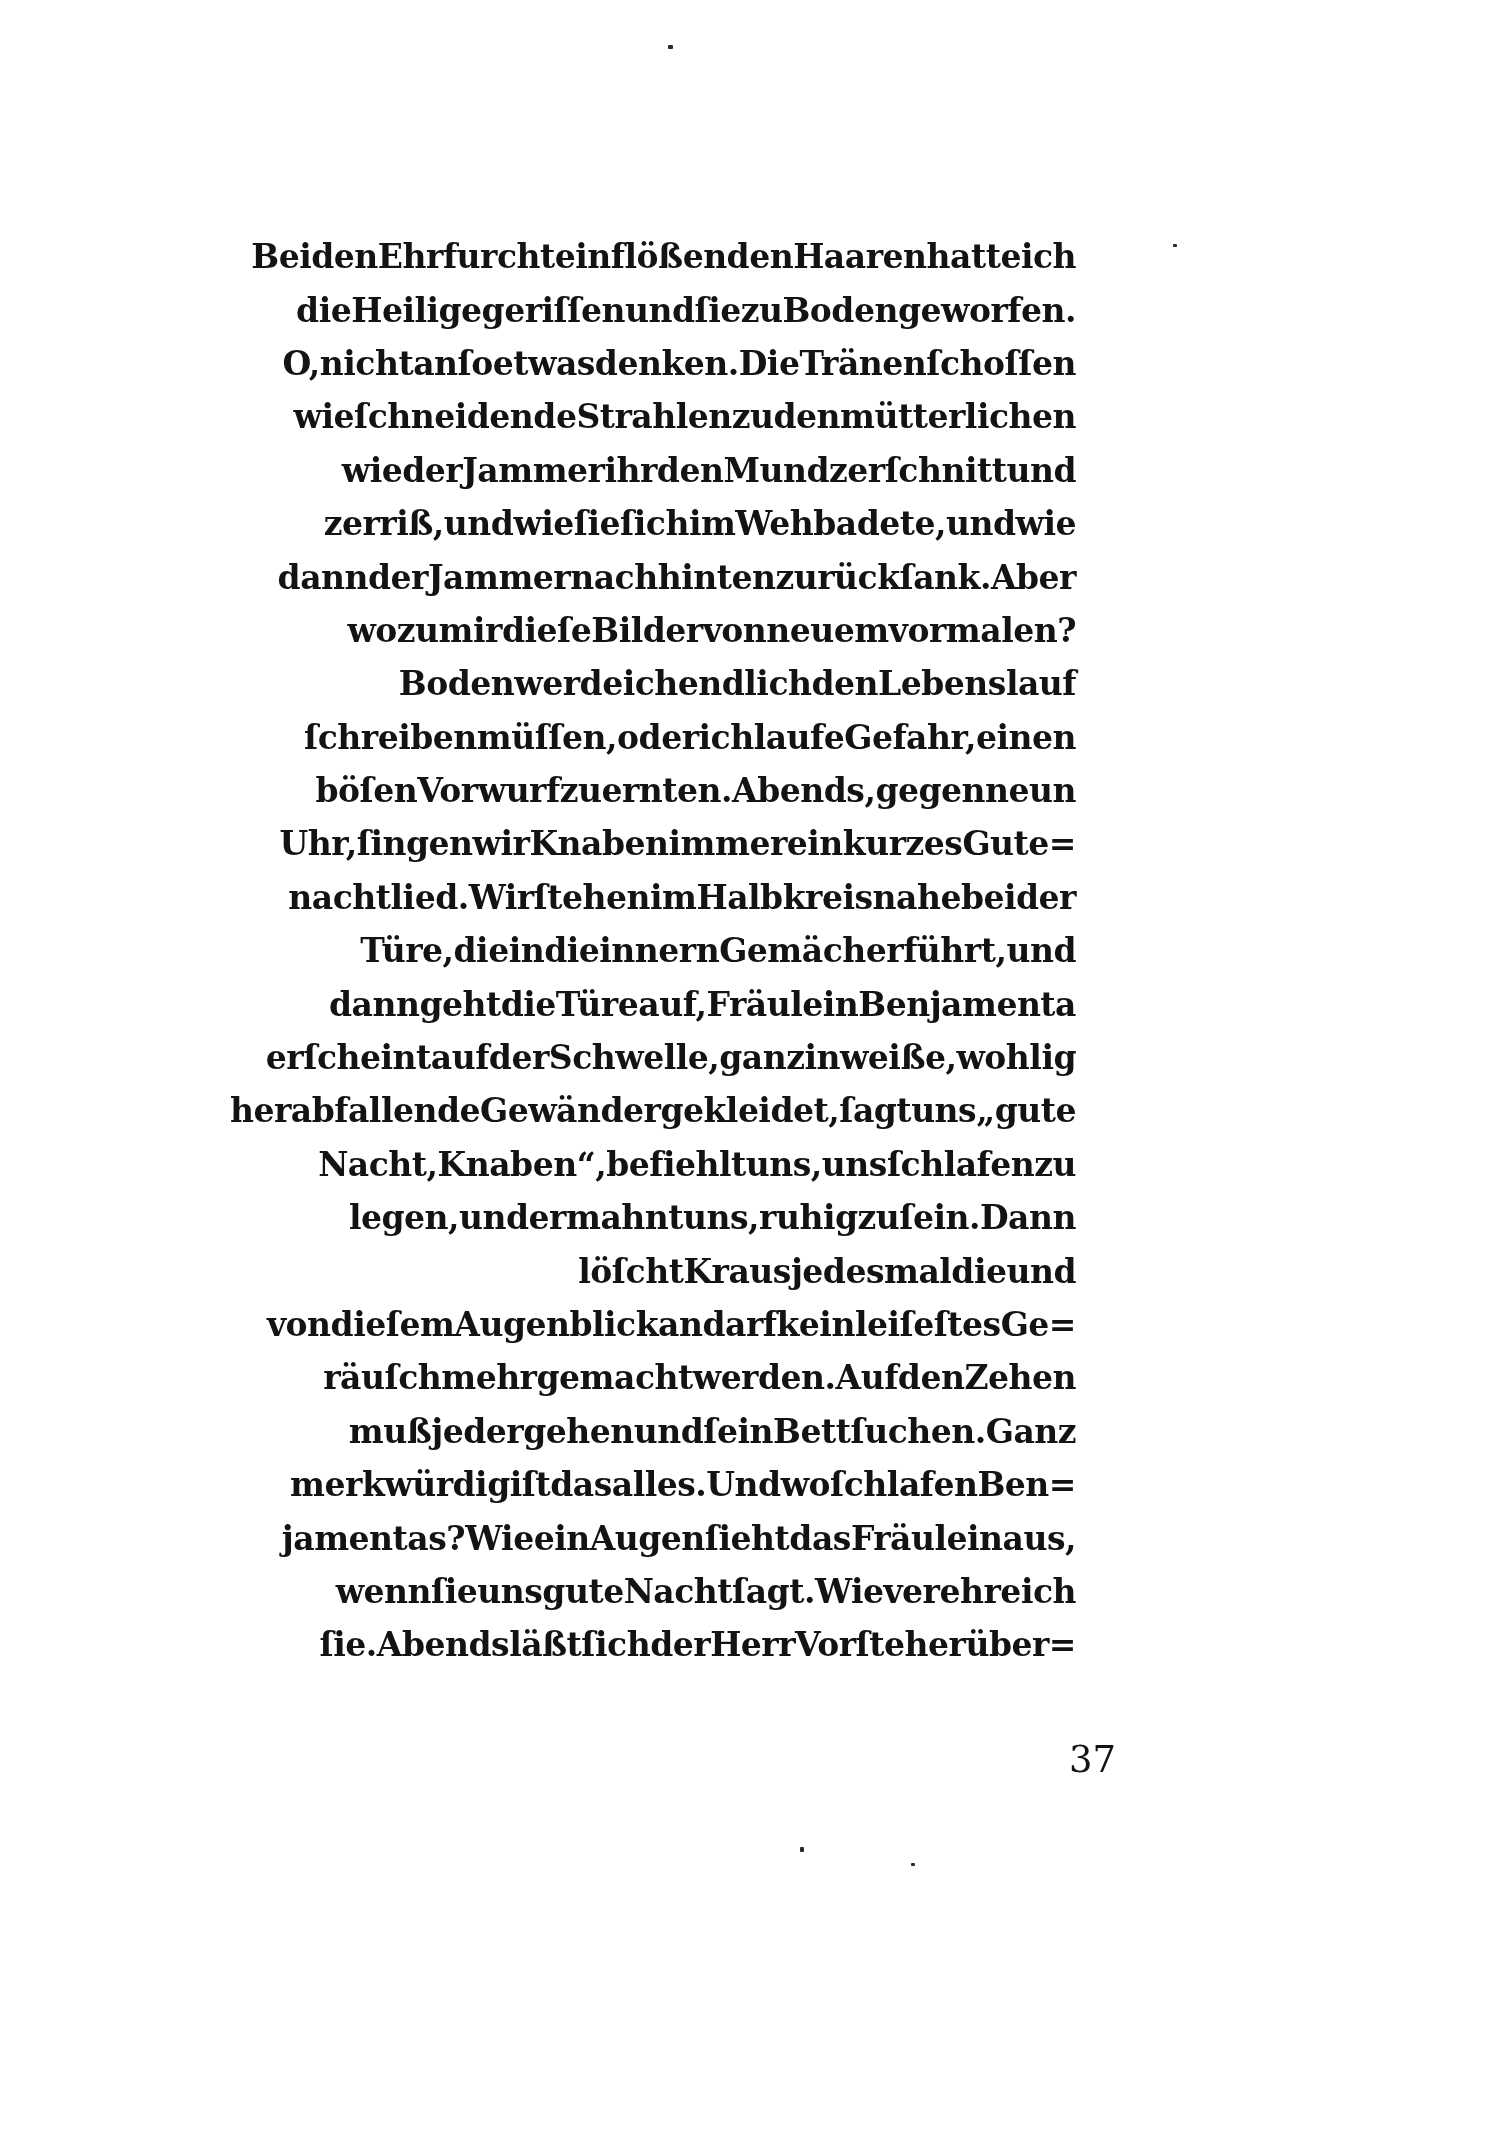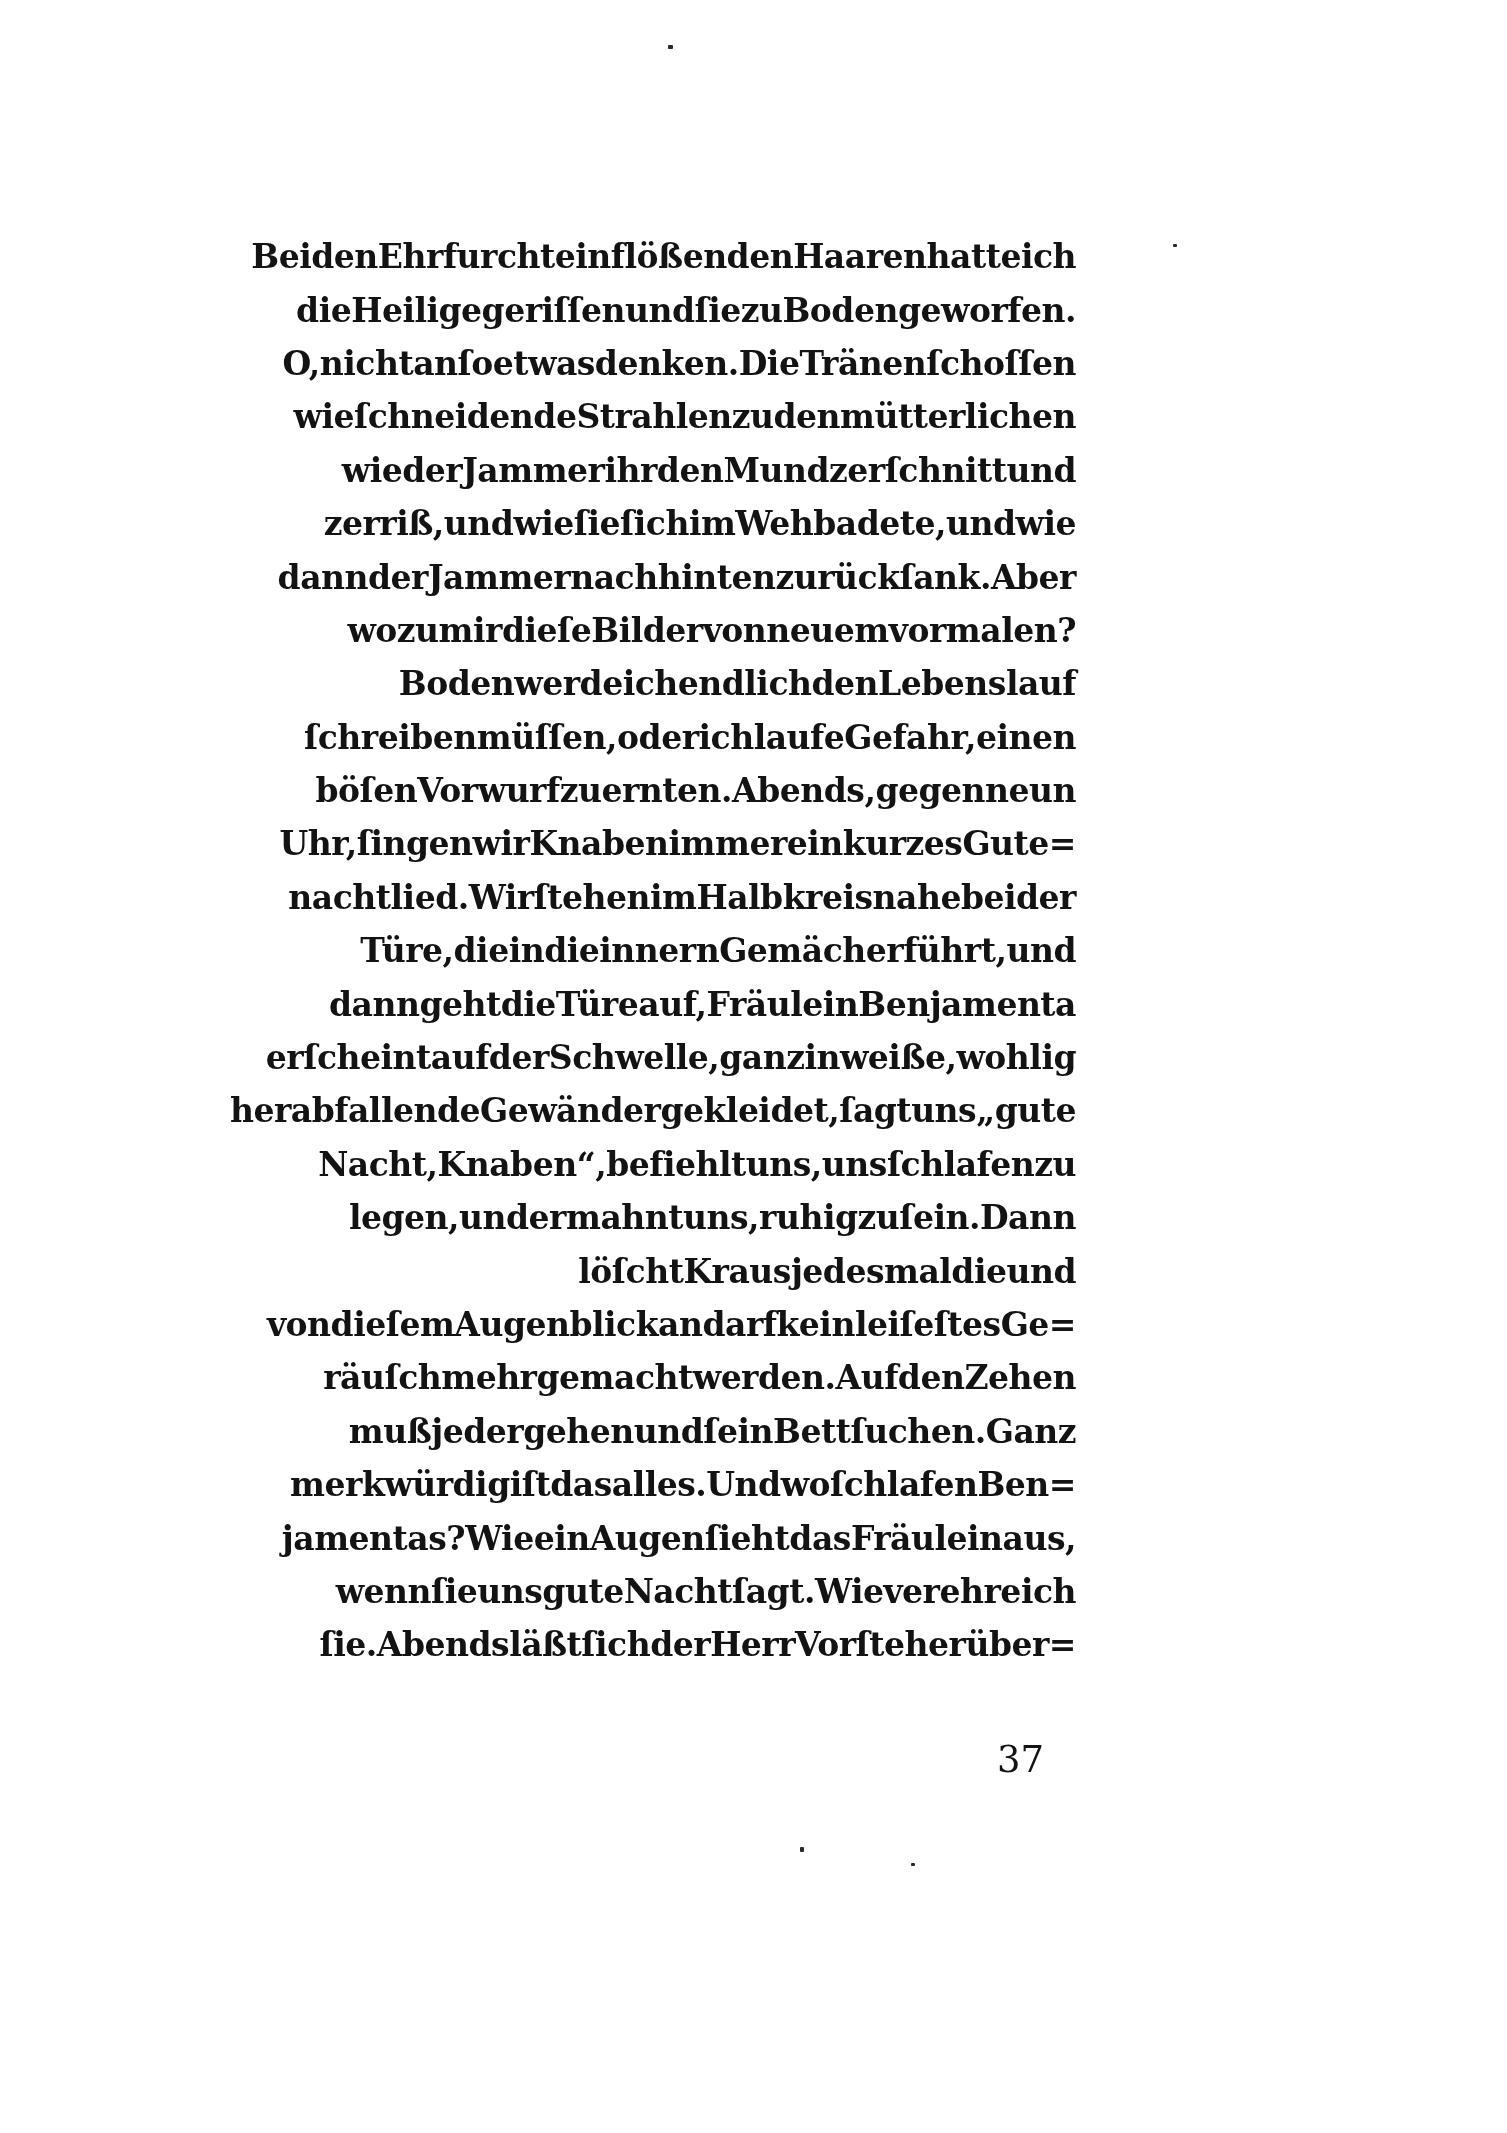--- a/index.html
+++ b/index.html
@@ -38,21 +38,21 @@
   }
   .line span {
     display: inline-block;
   }
   
   .line span:only-child {
     margin-right: auto;
   }
   .page-number {
     position: absolute;
-    left: 924px;
+    left: 996px;
     top: 1738px;
     width: 120px;
     text-align: right;
     font-size: 37px;
     color: #131313;
   }
   .speck {
     position: absolute;
     background: #2a2a2a;
     border-radius: 1px;

